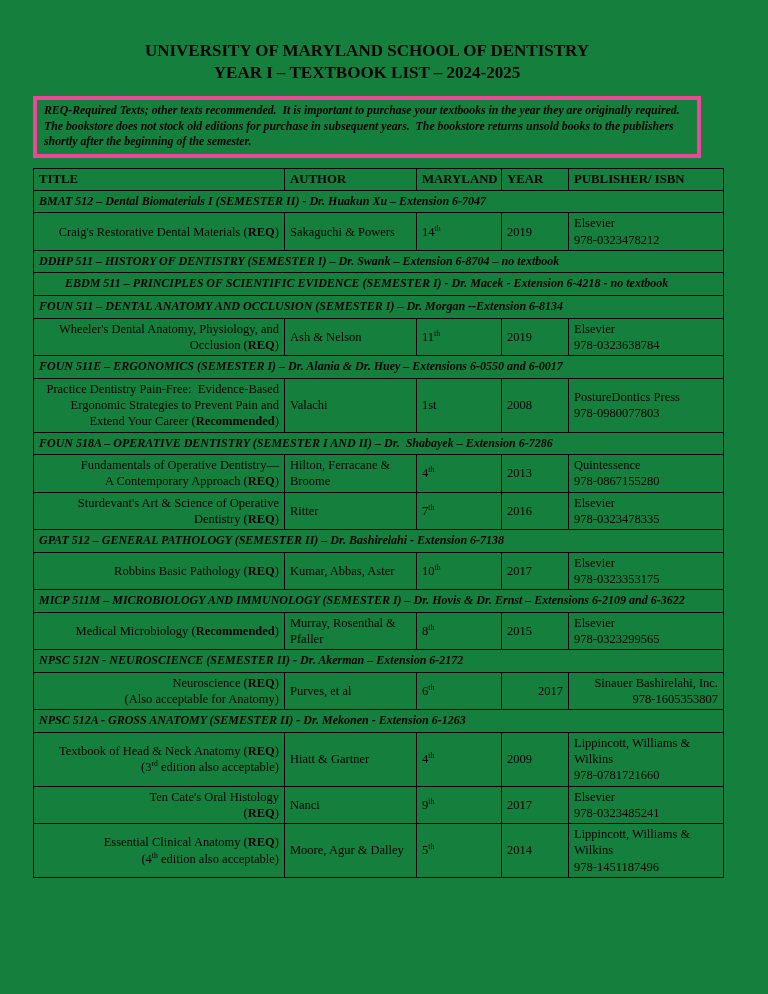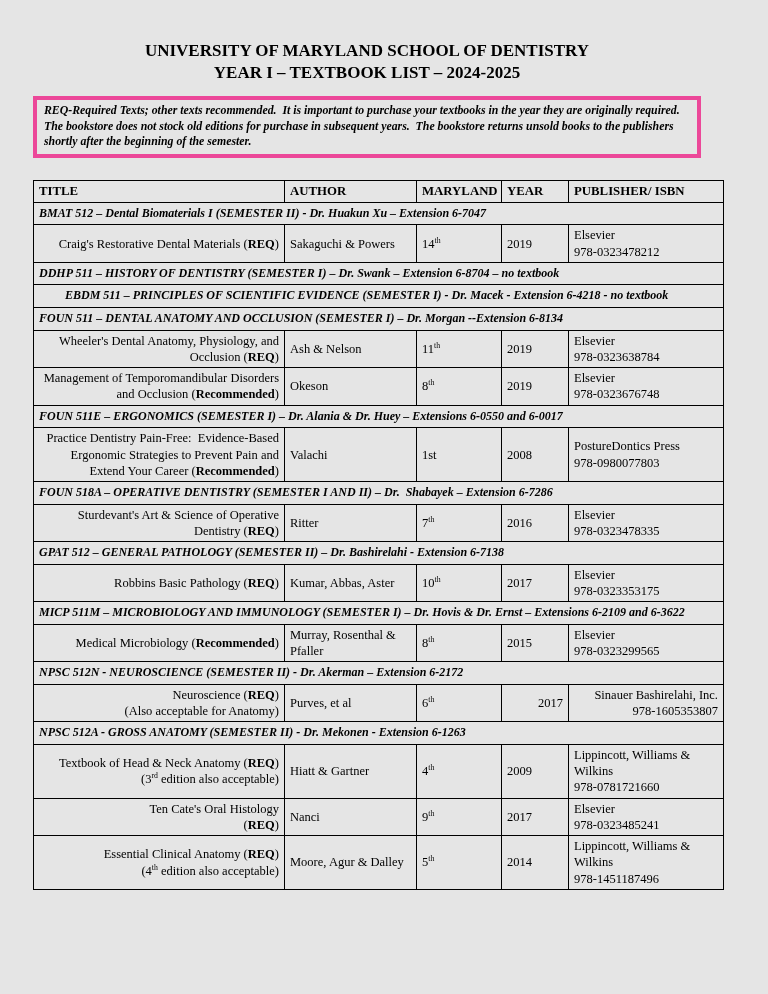--- a/index.html
+++ b/index.html
@@ -1,28 +1,28 @@
 <!DOCTYPE html>
 <html><head>
 <meta charset="utf-8">
 <style>
   html,body{margin:0;padding:0;background:#fff;}
   .page{
     width:768px;height:994px;box-sizing:border-box;
     padding:40px 67px 0 33px;
-    font-family:"Liberation Serif",serif;color:#000;background:#e5e5e5;
+    font-family:"Liberation Serif",serif;color:#000;background:#15803d;
     overflow:hidden;
   }
   .doc-title{text-align:center;font-weight:bold;font-size:17px;line-height:1.3;}
   .notice{
     border:4px solid #ec4899;margin-top:12px;padding:3px 7px 5px 7px;
     font-weight:bold;font-style:italic;font-size:11.8px;line-height:1.3;
     white-space:pre-wrap;
   }
-  table{border-collapse:collapse;width:100%;margin-top:22px;table-layout:fixed;}
+  table{border-collapse:collapse;width:100%;margin-top:10px;table-layout:fixed;}
   col.c-title{width:251px;}
   col.c-author{width:132px;}
   col.c-edition{width:85px;}
   col.c-year{width:67px;}
   col.c-publisher{width:155px;}
   th,td{
     border:1px solid #000;padding:2px 5px;font-size:12.5px;
     vertical-align:middle;text-align:left;line-height:1.3;
     overflow:hidden;
   }
@@ -94,48 +94,49 @@
           </td>
           <td>Ash &amp; Nelson</td>
           <td>11<sup>th</sup></td>
           <td>2019</td>
           <td>
             <div>Elsevier</div>
             <div>978-0323638784</div>
           </td>
         </tr>
         <tr>
-          <td class="title">
-            <div>Management of Temporomandibular Disorders and Occlusion (<b>Recommended</b>)</div>
-          </td>
-          <td>Okeson</td>
-          <td>8<sup>th</sup></td>
-          <td>2019</td>
-          <td>
-            <div>Elsevier</div>
-            <div>978-0323676748</div>
-          </td>
-        </tr>
-        <tr>
           <td colspan="5" class="section">FOUN 511E – ERGONOMICS (SEMESTER I) – Dr. Alania &amp; Dr. Huey – Extensions 6-0550 and 6-0017</td>
         </tr>
         <tr>
           <td class="title">
             <div>Practice Dentistry Pain-Free:  Evidence-Based Ergonomic Strategies to Prevent Pain and Extend Your Career (<b>Recommended</b>)</div>
           </td>
           <td>Valachi</td>
           <td>1st</td>
           <td>2008</td>
           <td>
             <div>PostureDontics Press</div>
             <div>978-0980077803</div>
           </td>
         </tr>
         <tr>
           <td colspan="5" class="section">FOUN 518A – OPERATIVE DENTISTRY (SEMESTER I AND II) – Dr.  Shabayek – Extension 6-7286</td>
+        </tr>
+        <tr>
+          <td class="title">
+            <div>Fundamentals of Operative Dentistry—</div>
+            <div>A Contemporary Approach (<b>REQ</b>)</div>
+          </td>
+          <td>Hilton, Ferracane &amp; Broome</td>
+          <td>4<sup>th</sup></td>
+          <td>2013</td>
+          <td>
+            <div>Quintessence</div>
+            <div>978-0867155280</div>
+          </td>
         </tr>
         <tr>
           <td class="title">
             <div>Sturdevant's Art &amp; Science of Operative Dentistry (<b>REQ</b>)</div>
           </td>
           <td>Ritter</td>
           <td>7<sup>th</sup></td>
           <td>2016</td>
           <td>
             <div>Elsevier</div>

